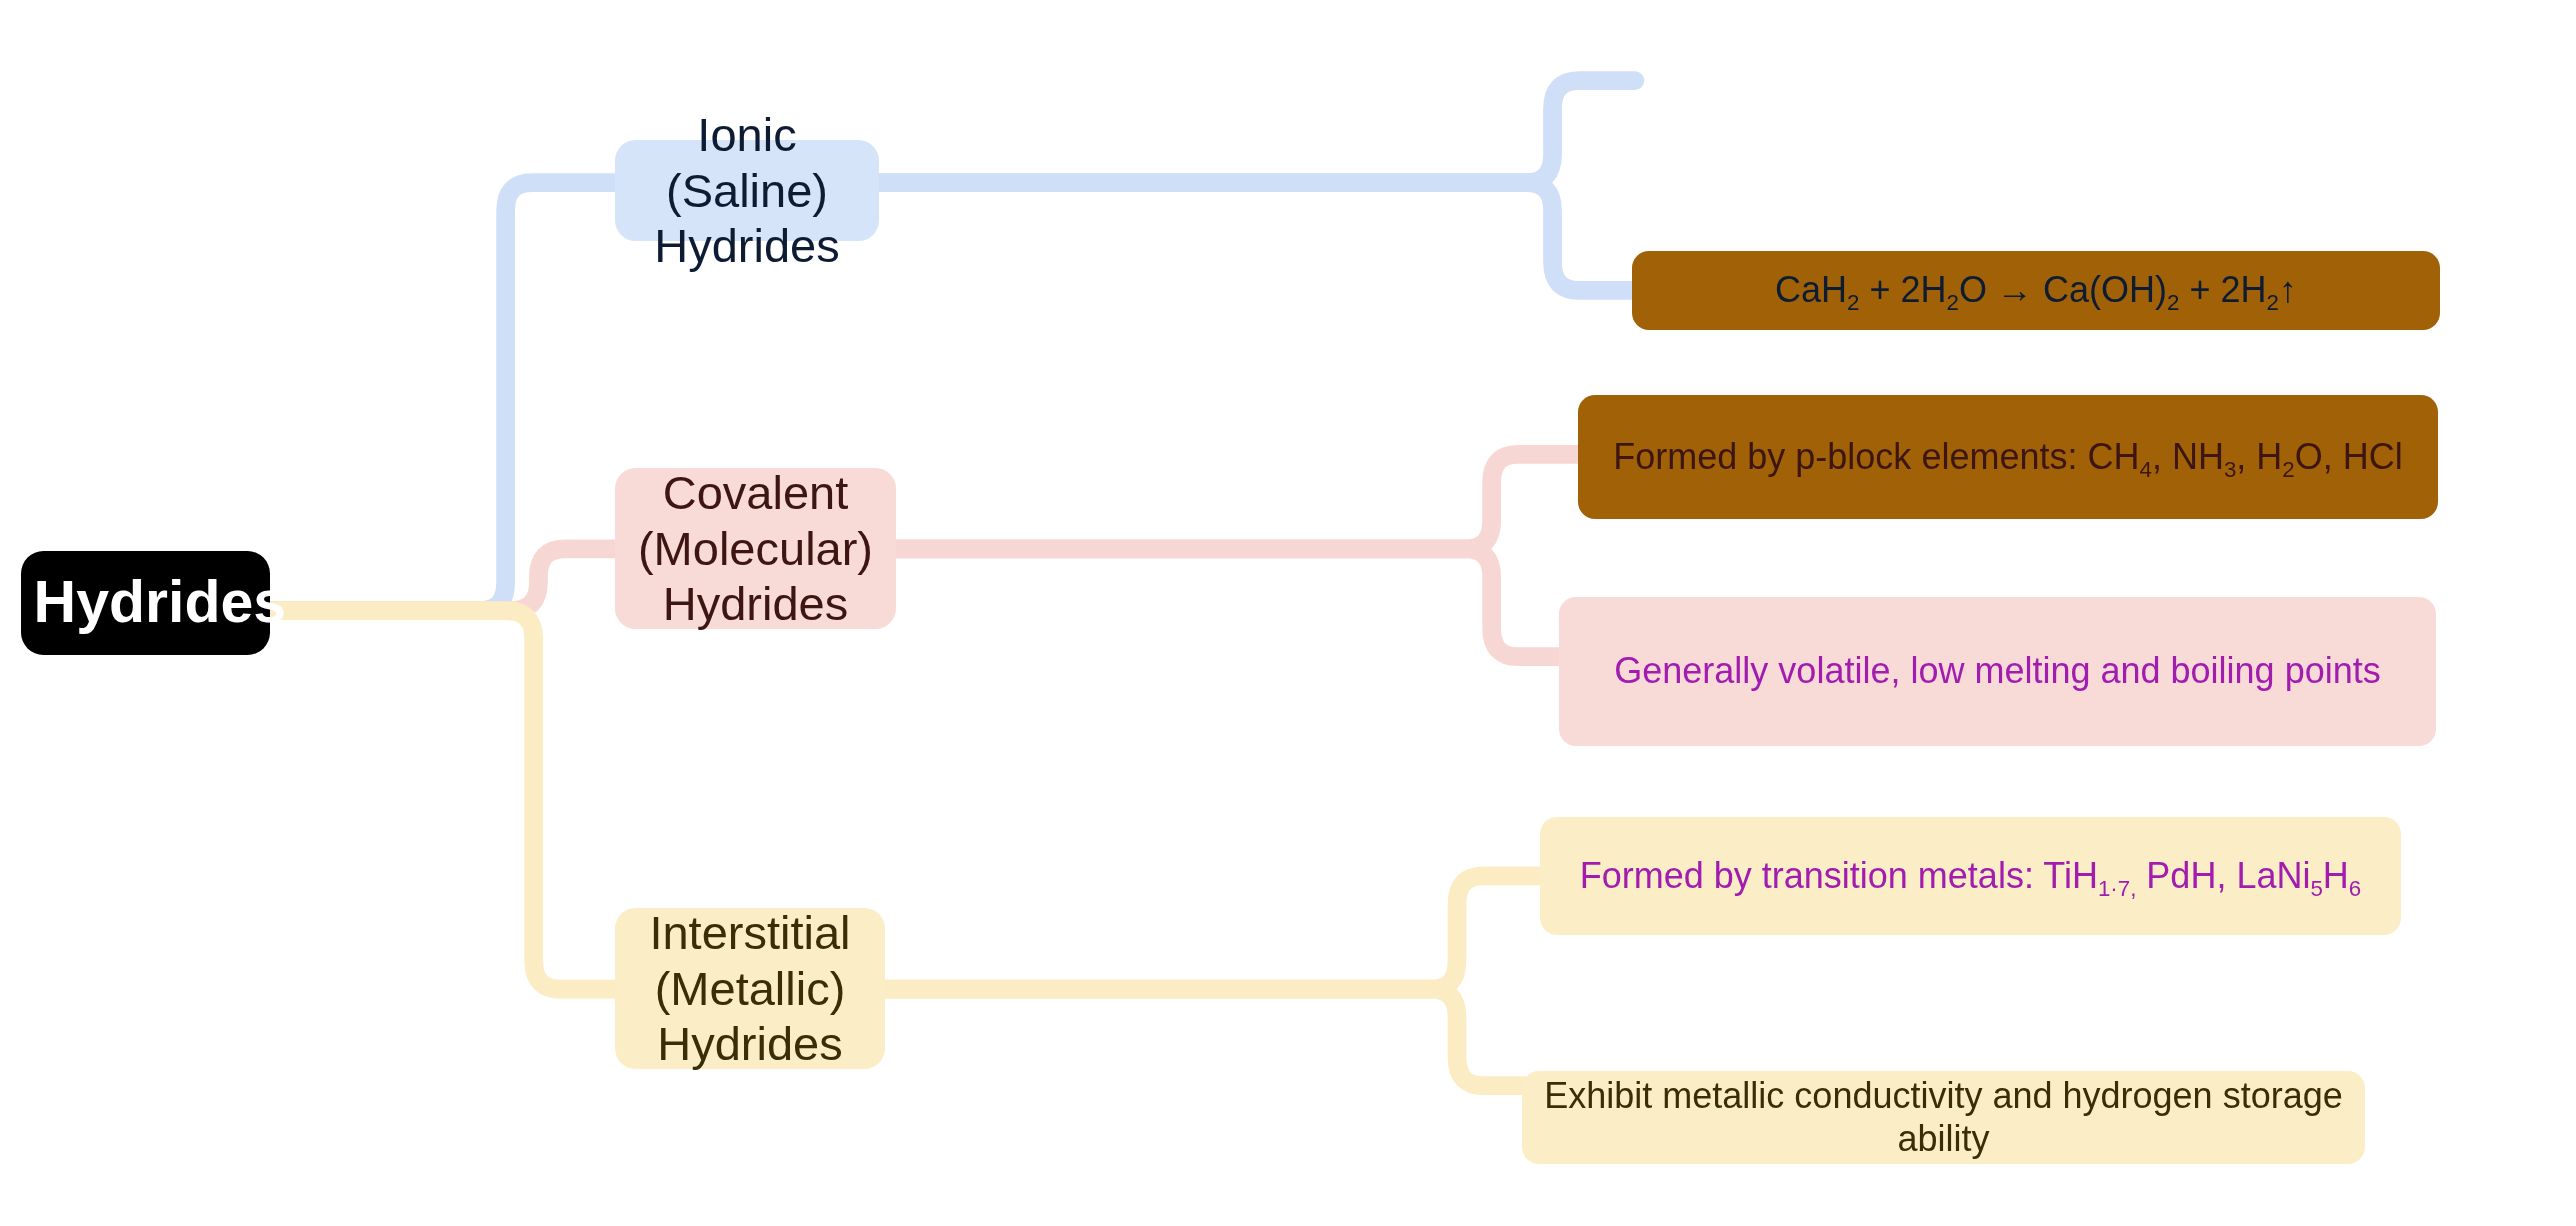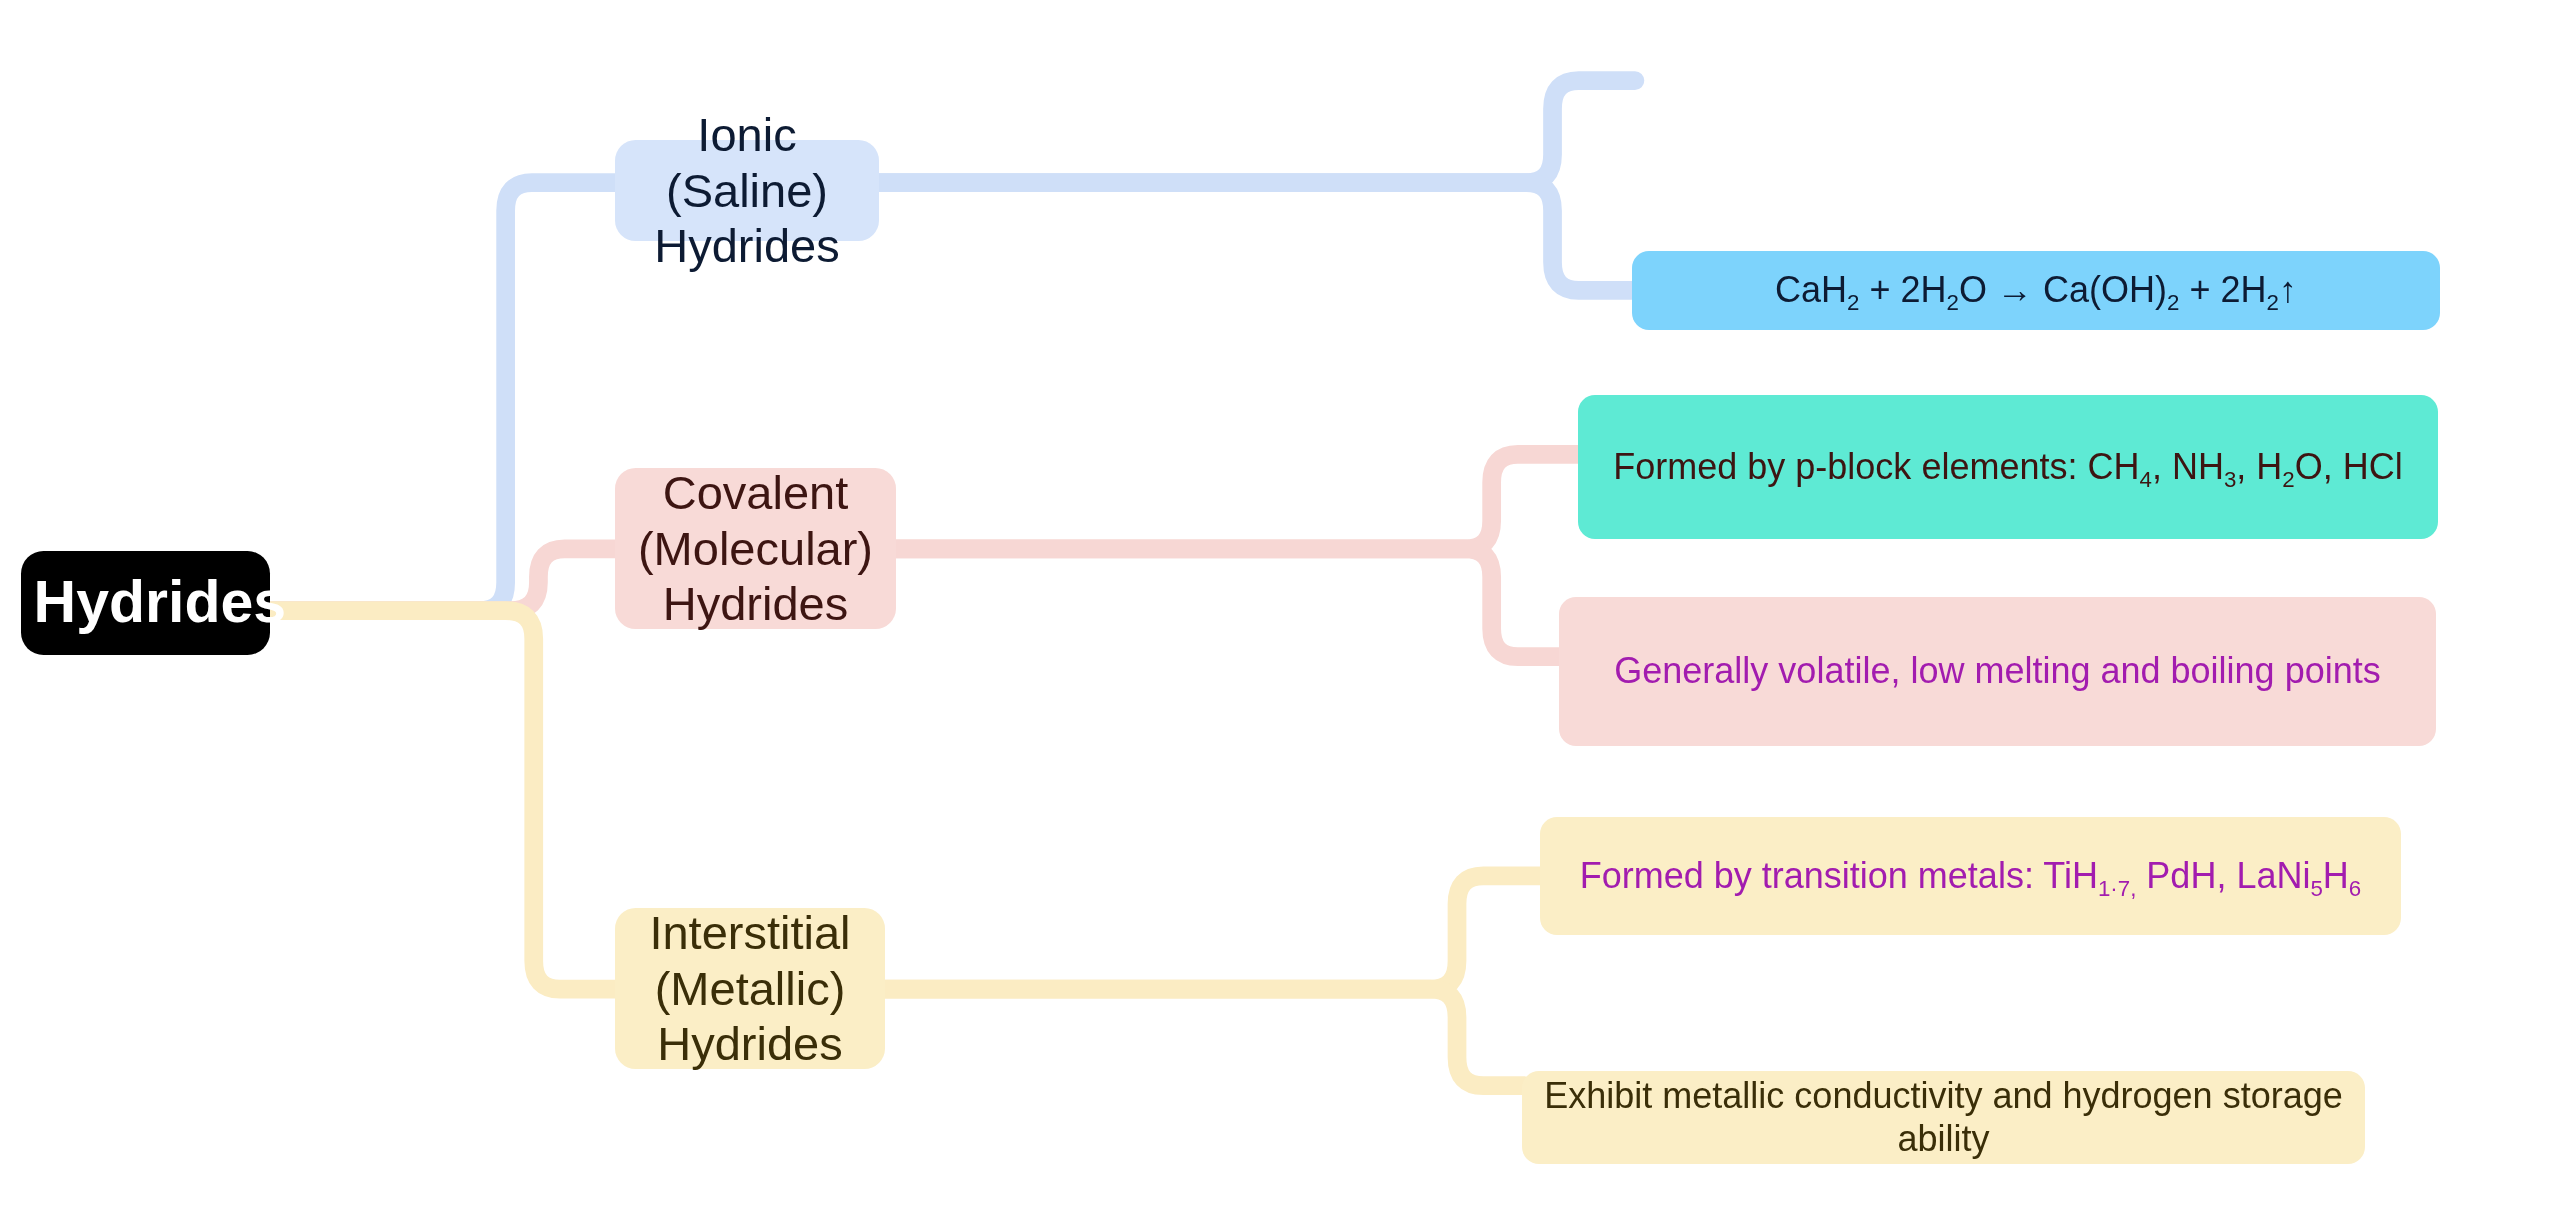--- a/index.html
+++ b/index.html
@@ -102,30 +102,30 @@
     width: 903px;
     height: 120px;
     background: #d6e4fa;
     color: #0d1b33;
   }
   #leaf-ionic-2 {
     left: 1632px;
     top: 251px;
     width: 808px;
     height: 79px;
-    background: #7dd3fc;
+    background: #a16207;
     color: #0d1b33;
     text-align: center;
   }
   #leaf-covalent-1 {
     left: 1578px;
     top: 395px;
     width: 860px;
-    height: 144px;
-    background: #5eead4;
+    height: 124px;
+    background: #a16207;
     color: #3d1512;
   }
   #leaf-covalent-2 {
     left: 1559px;
     top: 597px;
     width: 877px;
     height: 149px;
     background: #f8dad7;
     color: #a21caf;
   }

